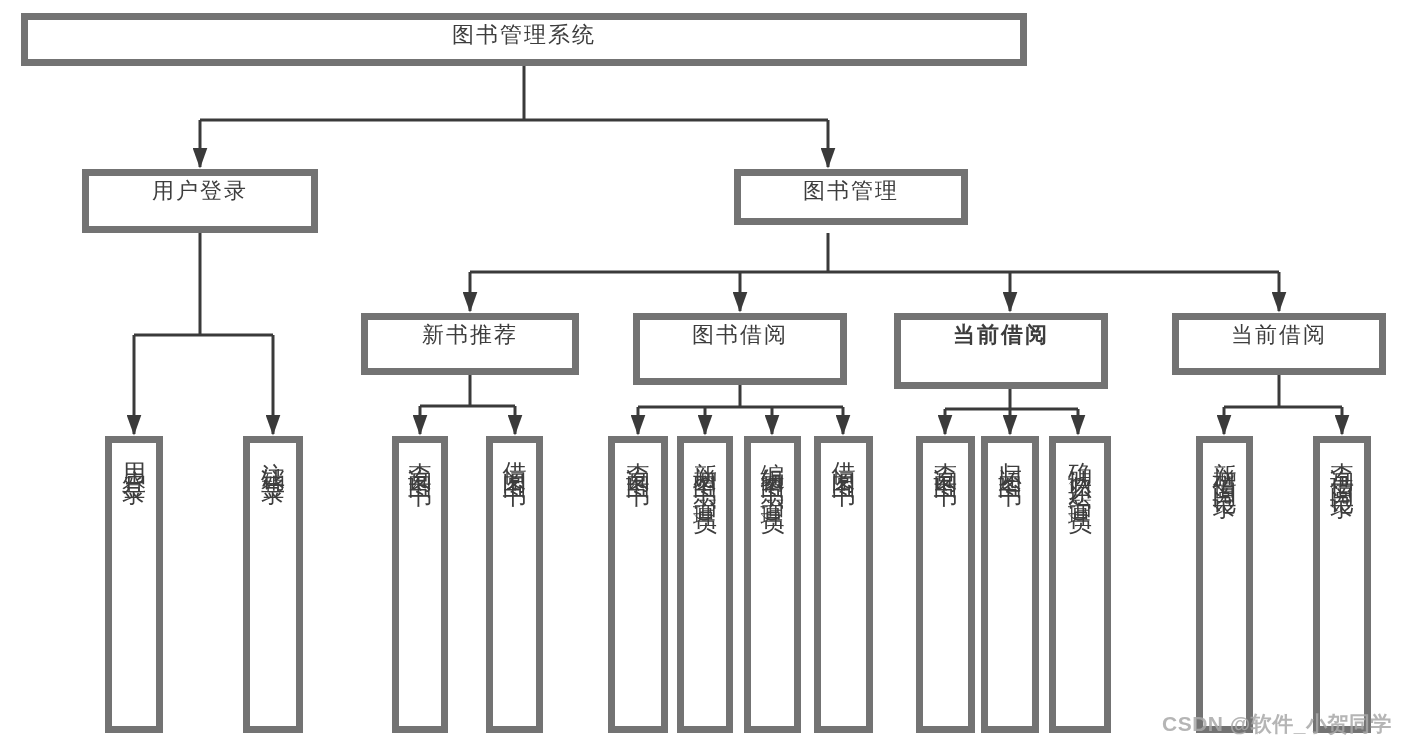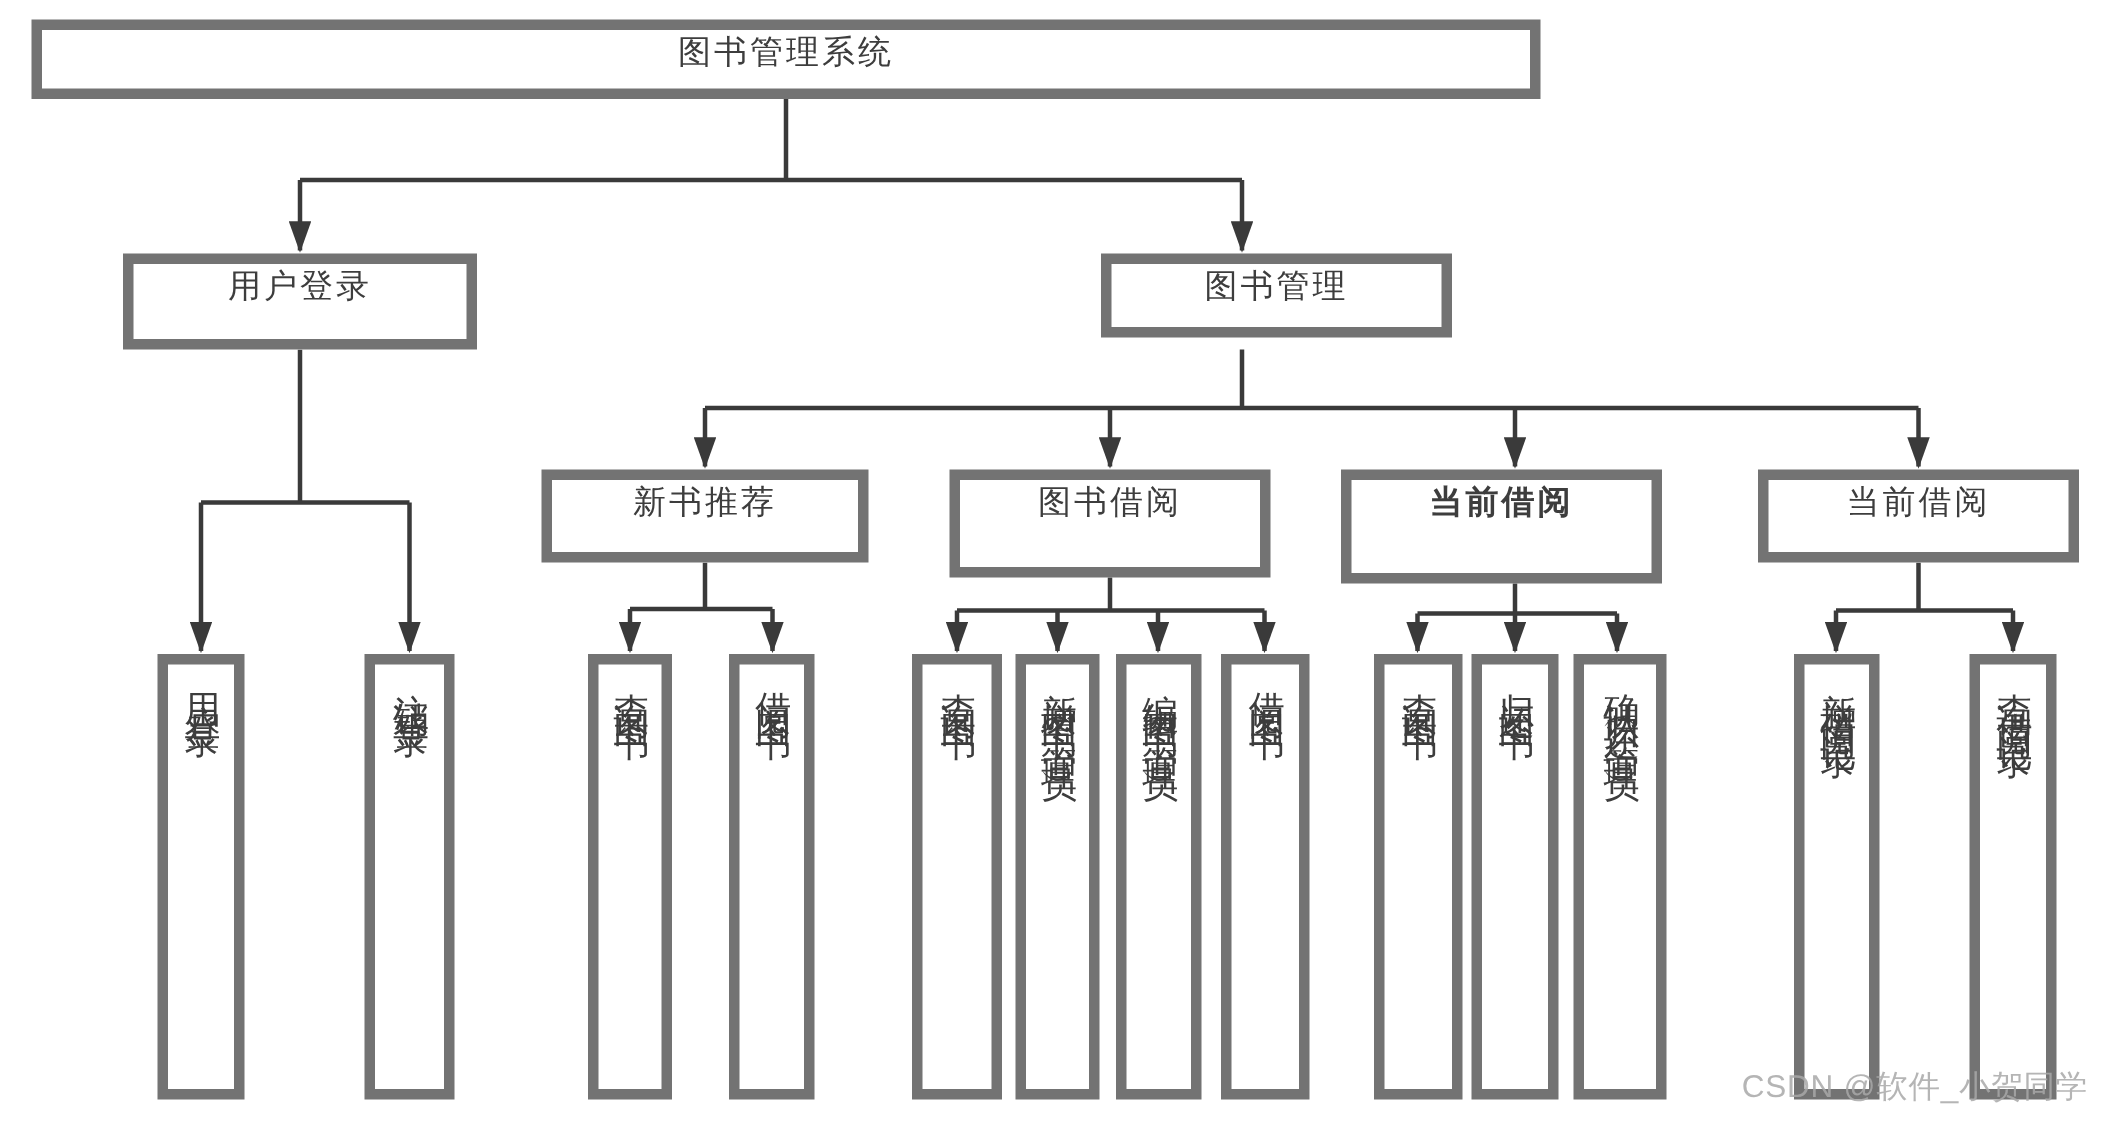--- a/index.html
+++ b/index.html
@@ -53,20 +53,21 @@
   .n-l10{left:1049px;width:62px;}
   .n-l11{left:1196px;width:57px;}
   .n-l12{left:1313px;width:58px;}
   .watermark{
     position:absolute;
     right:13px;top:710px;
     font-size:21px;
     color:rgba(168,168,168,0.85);
     letter-spacing:0.5px;
     white-space:nowrap;
+    font-weight:bold;
   }
 </style>
 </head>
 <body>
 
 <div id="stage">
 
   <svg id="wires" viewBox="0 0 1405 747" xmlns="http://www.w3.org/2000/svg">
     <defs>
       <marker id="arrow" viewBox="0 0 14 10" refX="13" refY="5" markerUnits="userSpaceOnUse" markerWidth="21" markerHeight="15" orient="auto">

